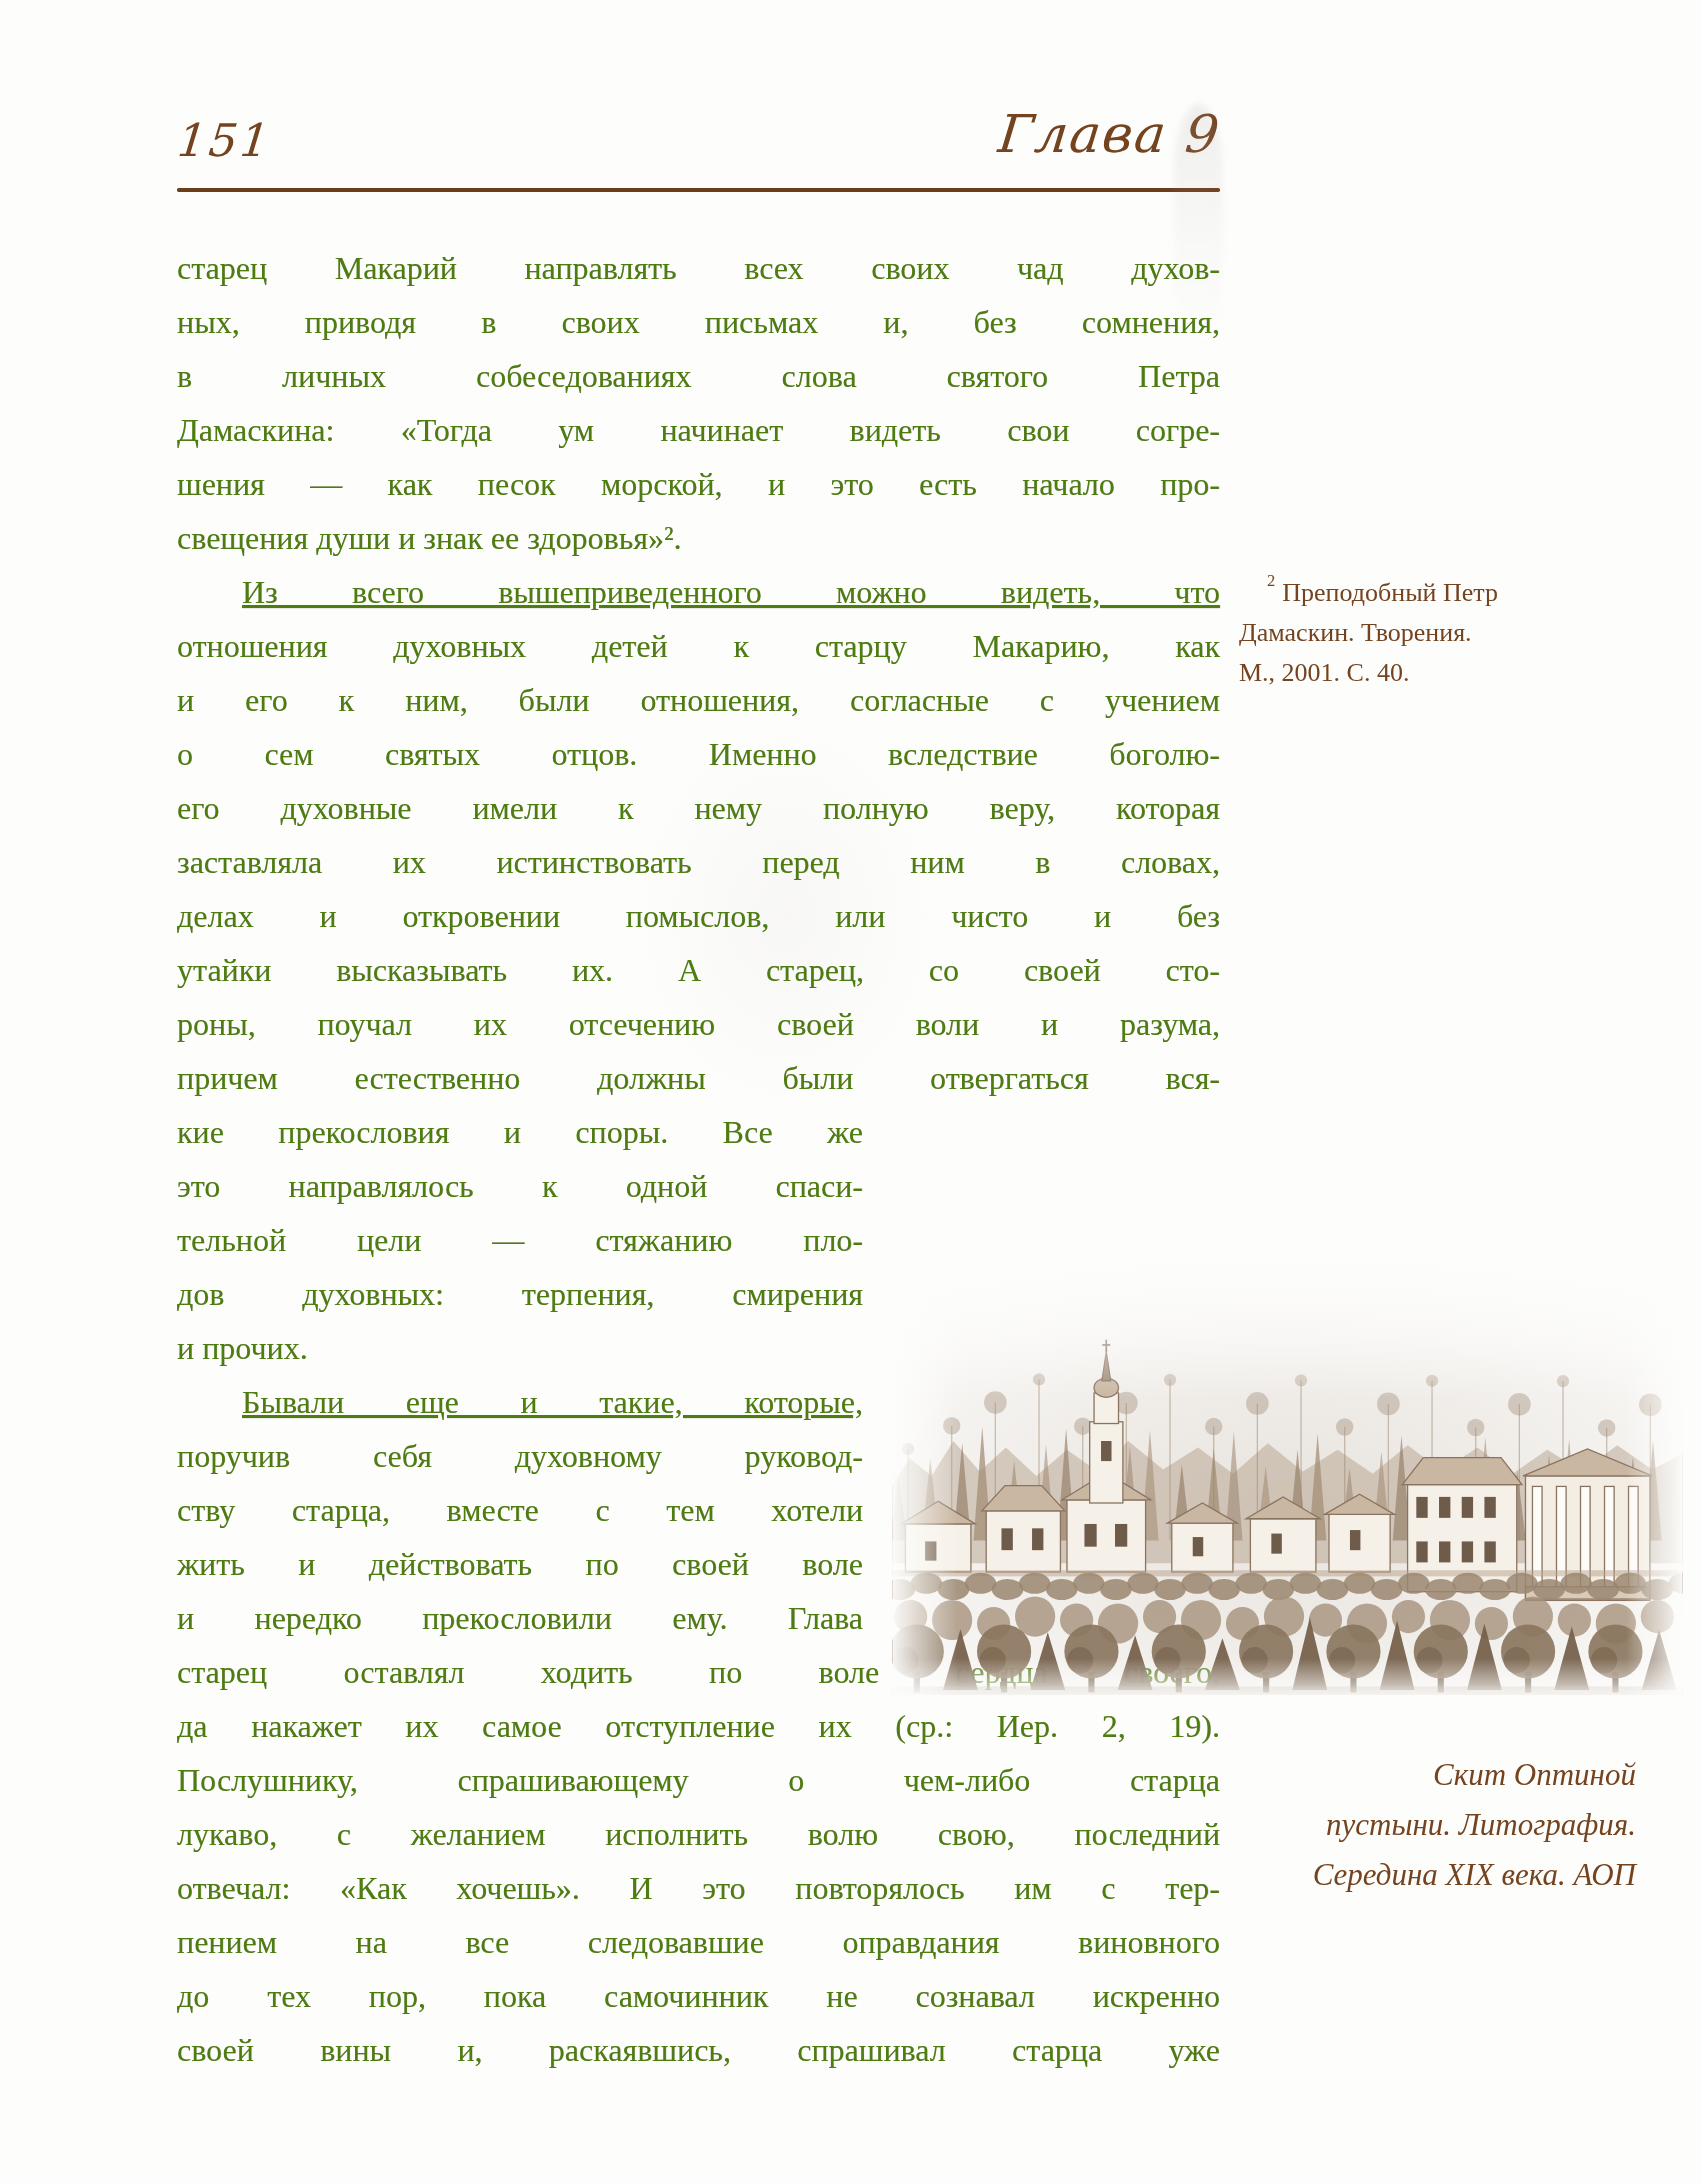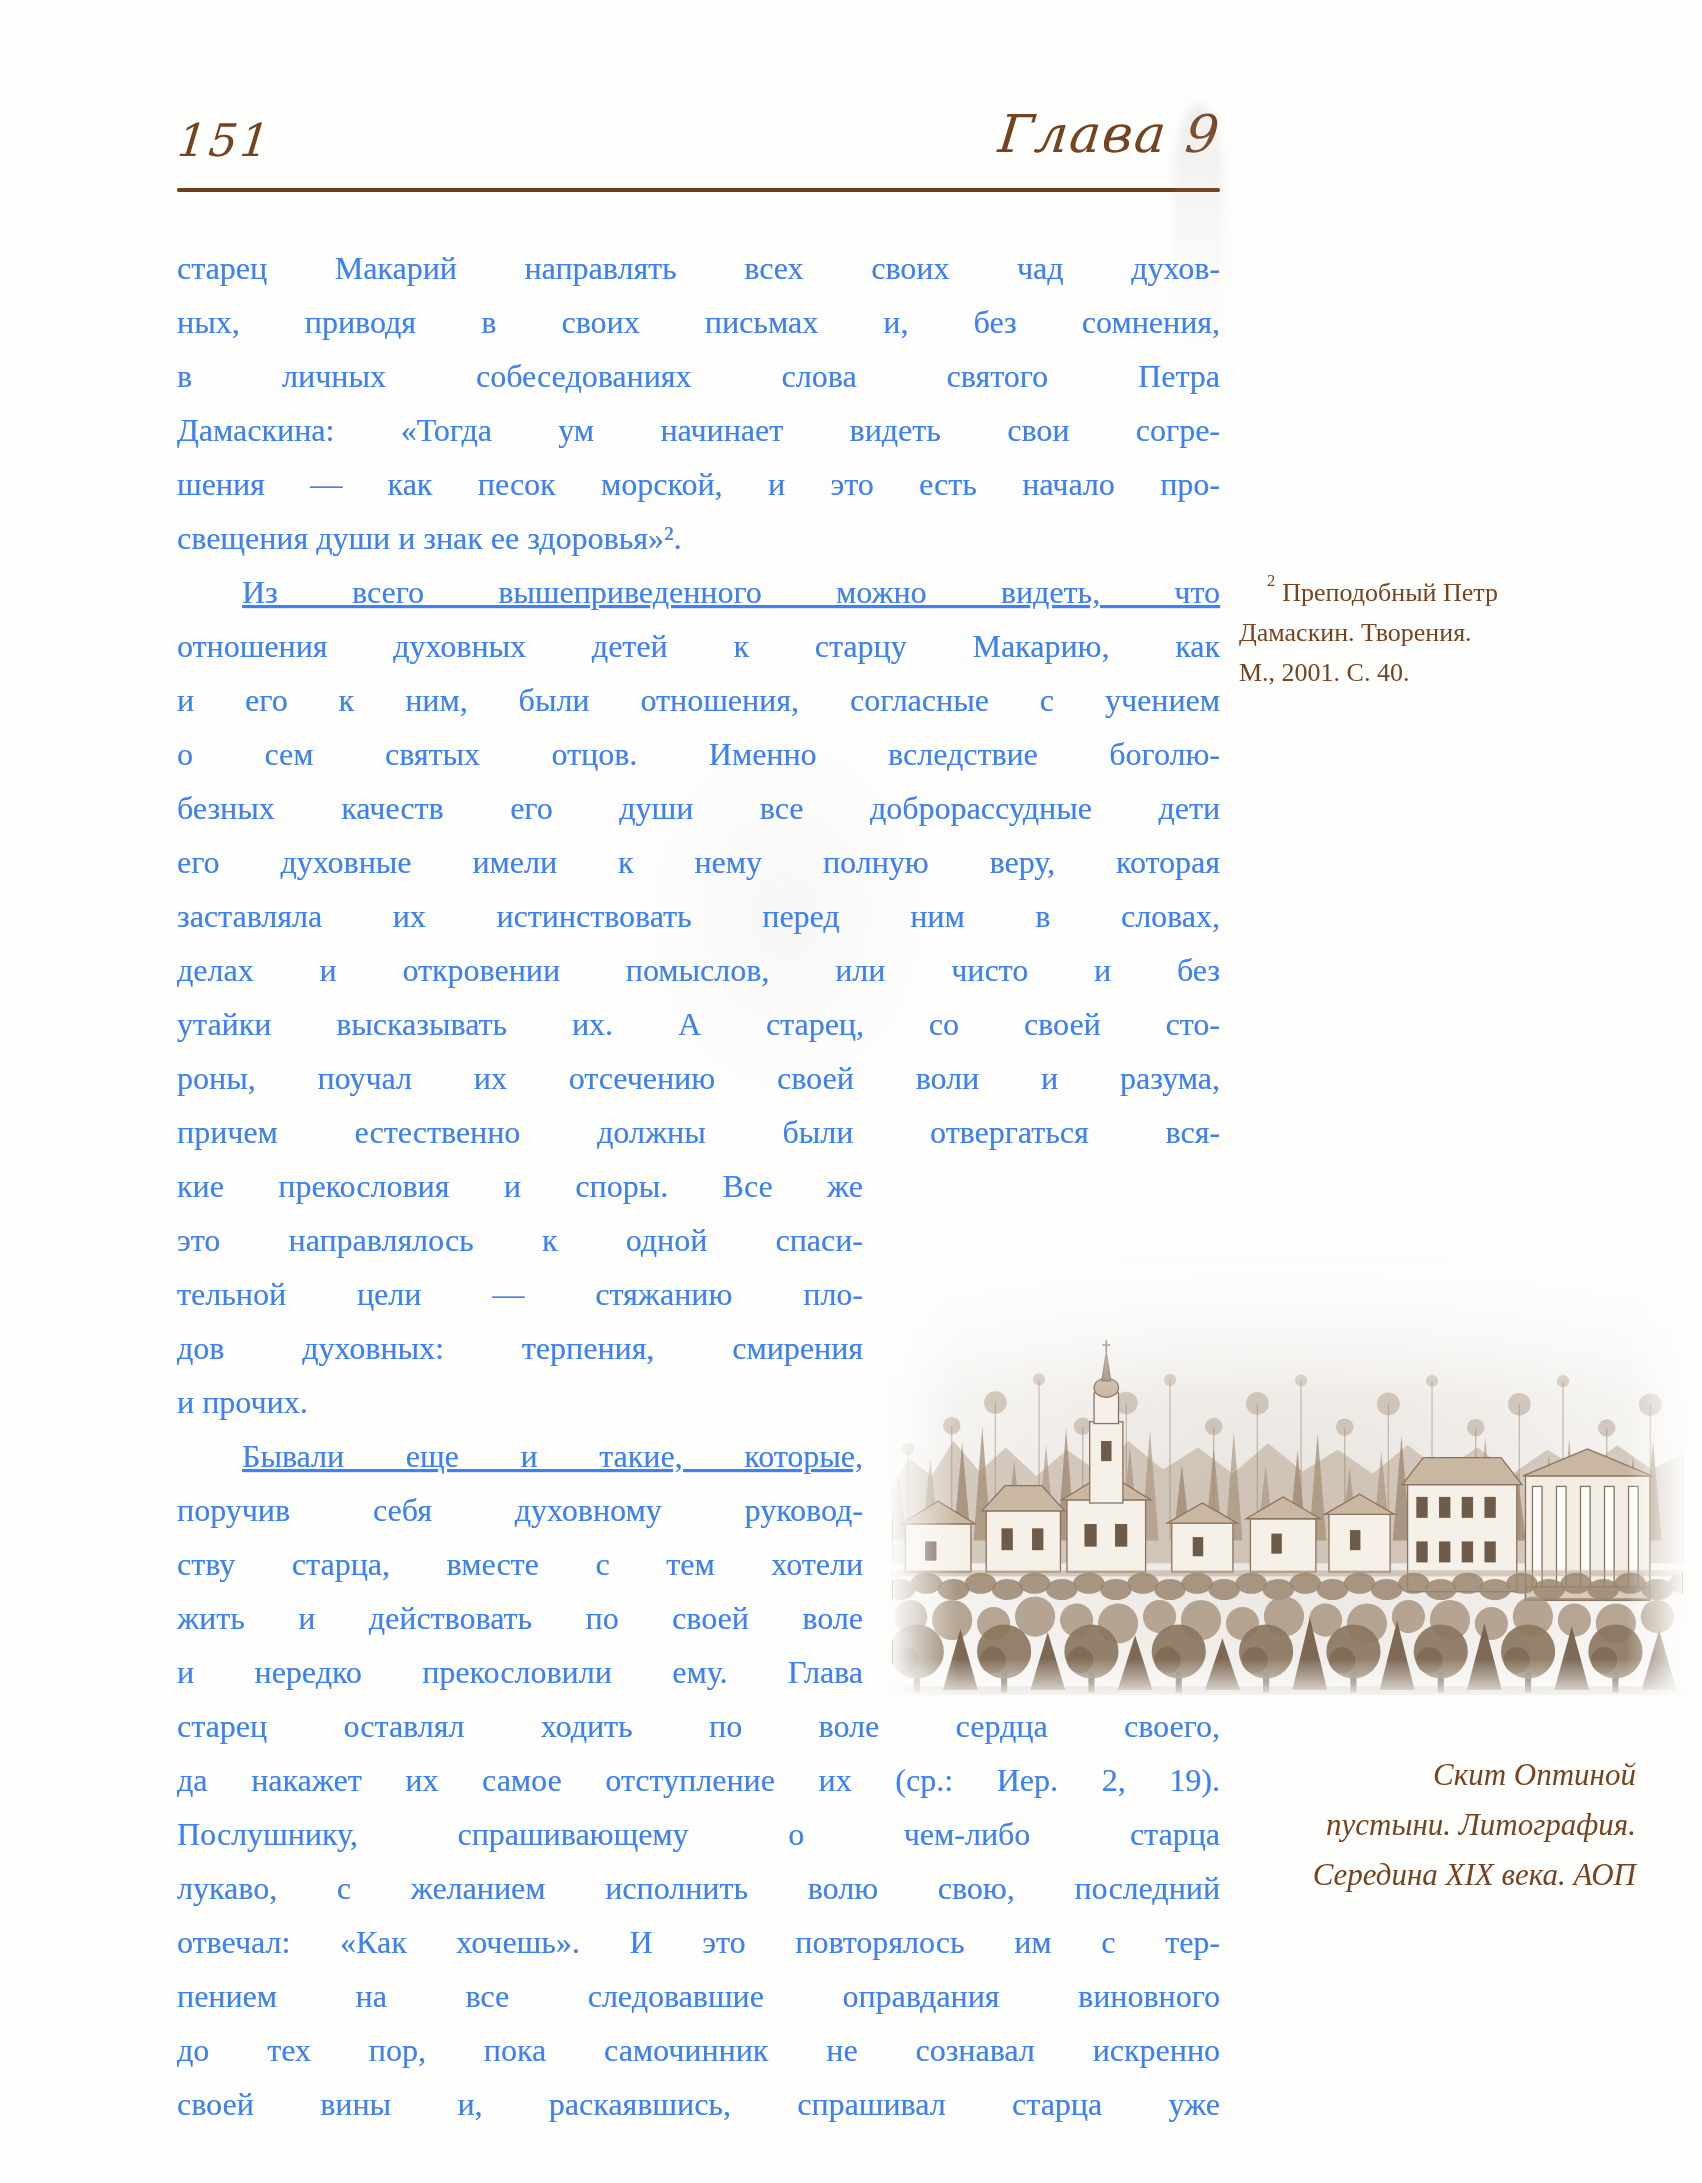--- a/index.html
+++ b/index.html
@@ -40,21 +40,21 @@
     background:#6b3d1b;
     border-radius:1.7px;
   }
   
   .body-text{
     position:absolute;
     left:177px; top:241px;
     width:1043px;
     font-size:32px;
     line-height:54px;
-    color:#3b82f6;
+    color:#4d7c0f;
     text-shadow:0.3px 0.3px 0 rgba(25,20,14,0.30);
   }
   .body-text .line{
     text-align:justify;
     text-align-last:justify;
     height:54px;
     white-space:normal;
   }
   .body-text .line.left{ text-align-last:left; }
   .body-text .line.narrow{ width:686px; }
@@ -124,21 +124,20 @@
       <div class="line">старец Макарий направлять всех своих чад духов-</div>
       <div class="line">ных, приводя в своих письмах и, без сомнения,</div>
       <div class="line">в личных собеседованиях слова святого Петра</div>
       <div class="line">Дамаскина: «Тогда ум начинает видеть свои согре-</div>
       <div class="line">шения — как песок морской, и это есть начало про-</div>
       <div class="line left">свещения души и знак ее здоровья»².</div>
       <div class="line indent">Из всего вышеприведенного можно видеть, что</div>
       <div class="line">отношения духовных детей к старцу Макарию, как</div>
       <div class="line">и его к ним, были отношения, согласные с учением</div>
       <div class="line">о сем святых отцов. Именно вследствие боголю-</div>
-      <div class="line">безных качеств его души все доброрассудные дети</div>
       <div class="line">его духовные имели к нему полную веру, которая</div>
       <div class="line">заставляла их истинствовать перед ним в словах,</div>
       <div class="line">делах и откровении помыслов, или чисто и без</div>
       <div class="line">утайки высказывать их. А старец, со своей сто-</div>
       <div class="line">роны, поучал их отсечению своей воли и разума,</div>
       <div class="line">причем естественно должны были отвергаться вся-</div>
       <div class="line narrow">кие прекословия и споры. Все же</div>
       <div class="line narrow">это направлялось к одной спаси-</div>
       <div class="line narrow">тельной цели — стяжанию пло-</div>
       <div class="line narrow">дов духовных: терпения, смирения</div>

